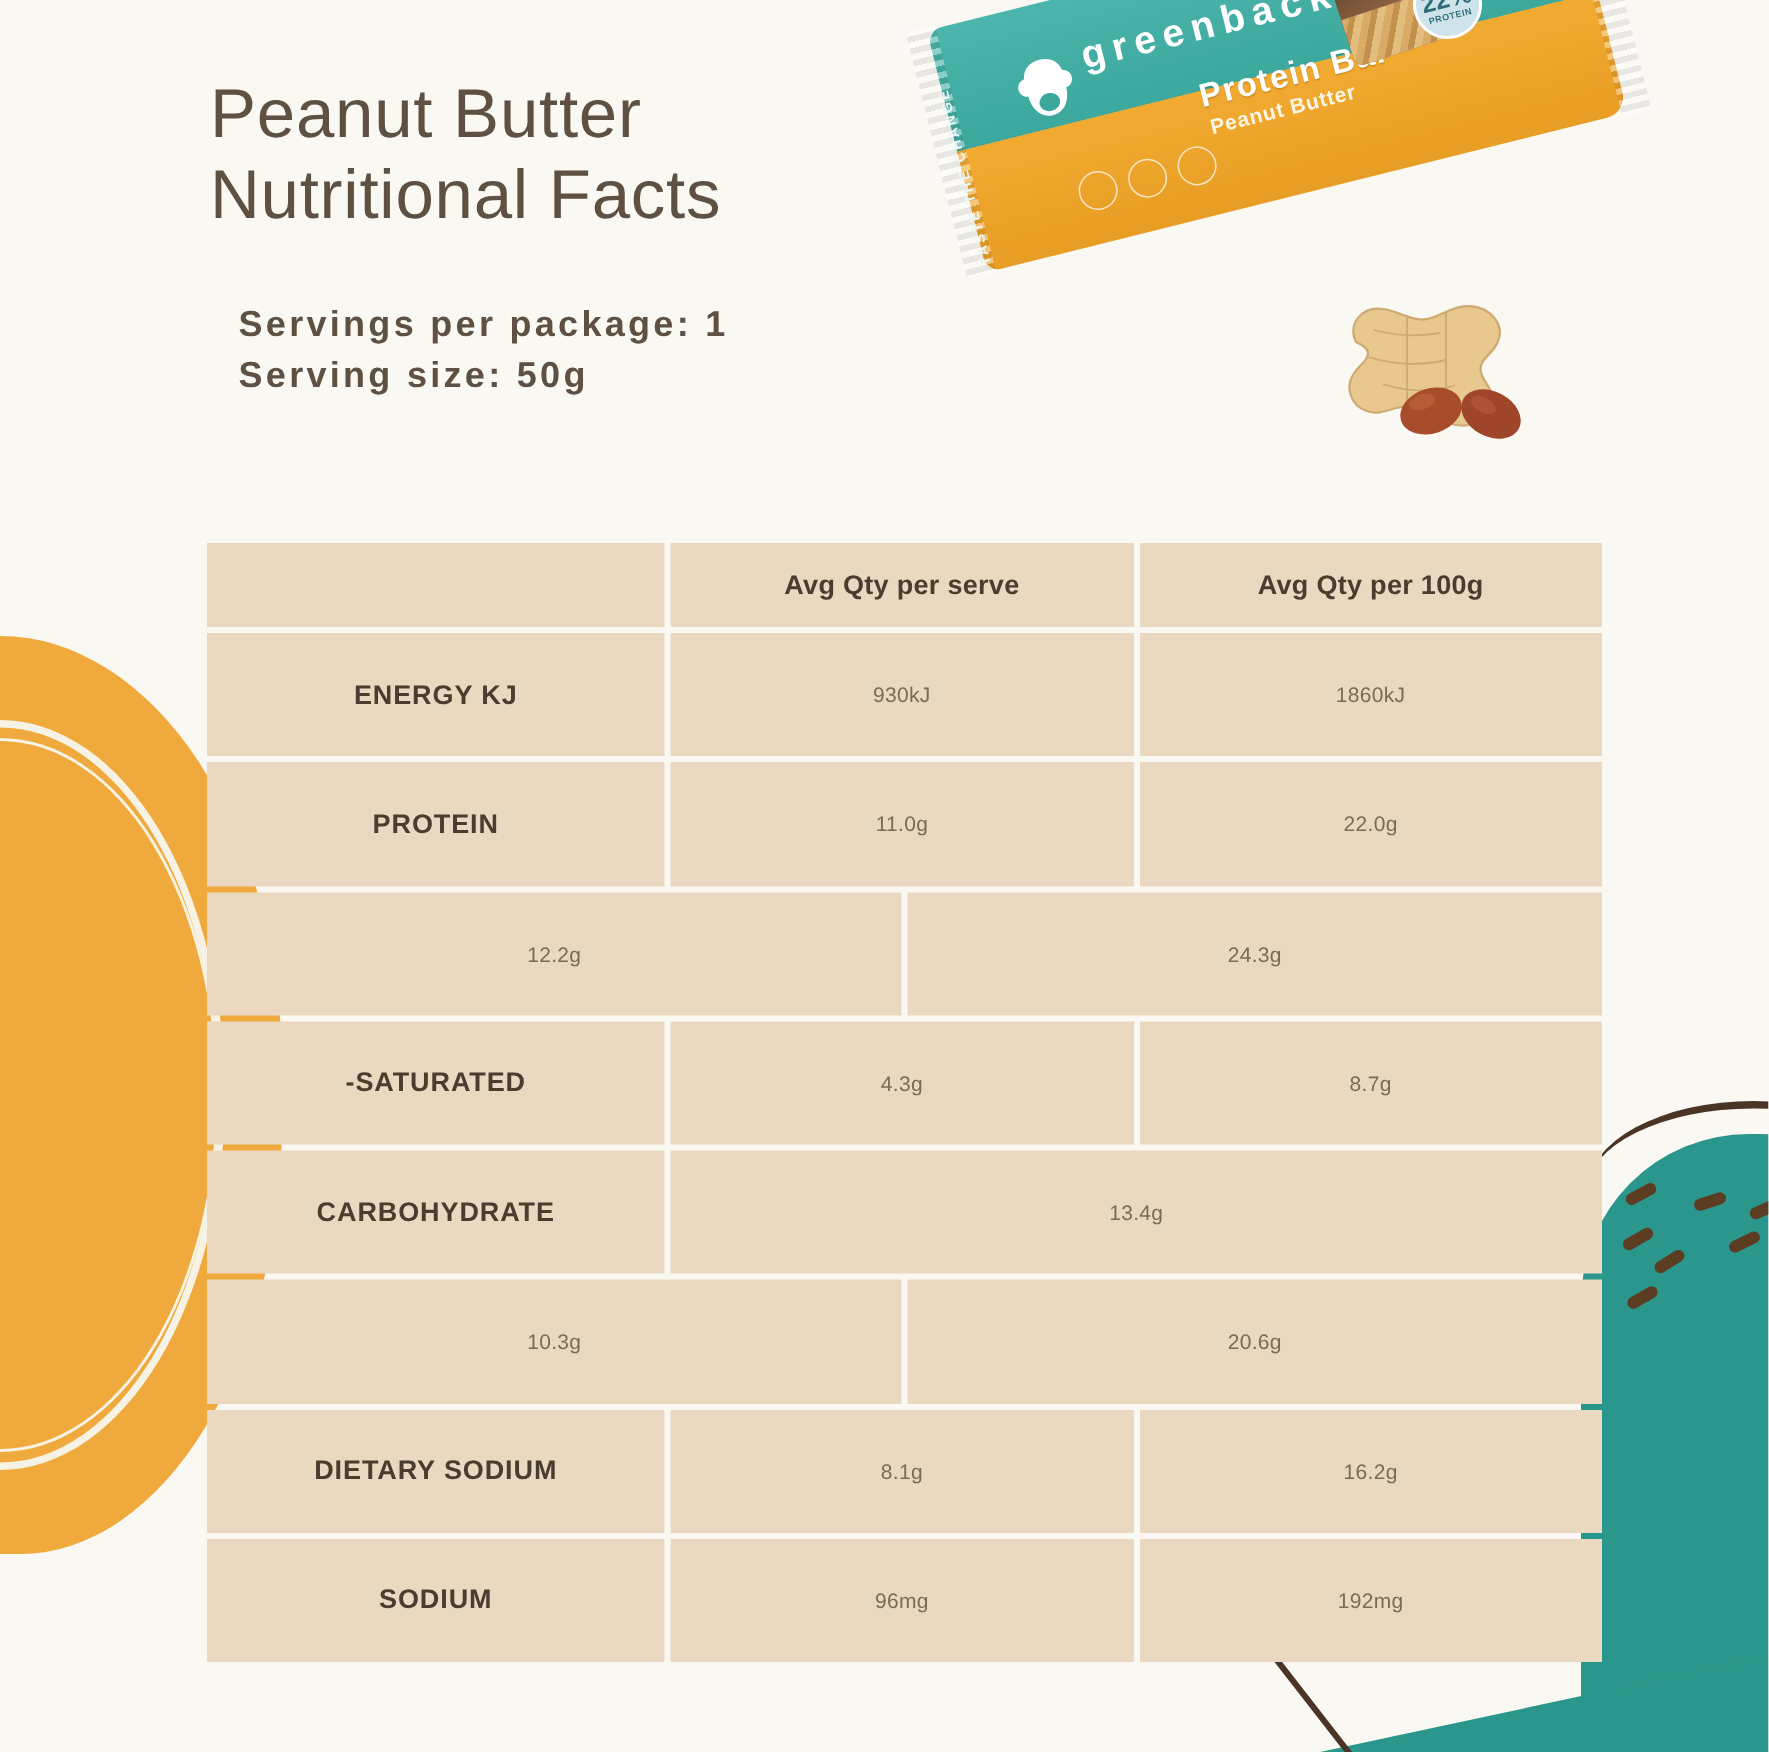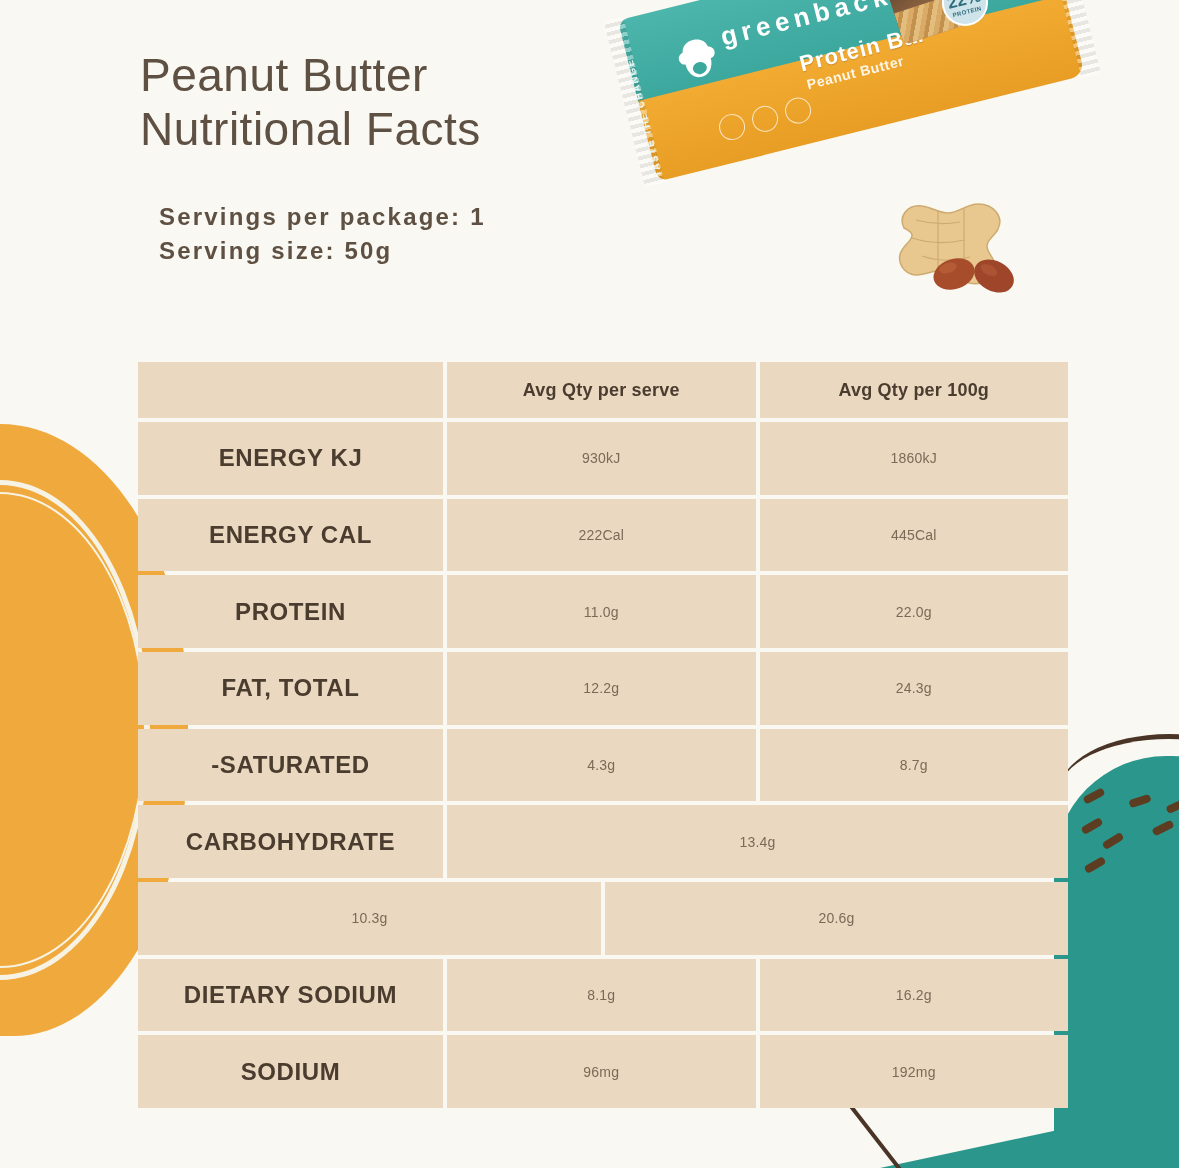--- a/index.html
+++ b/index.html
@@ -164,21 +164,21 @@
     row-gap:4px;
   }
   .trow { display:flex; column-gap:4px; flex:1 1 0; }
   .trow.head { flex:0 0 56px; }
   .tcell {
     background:#ead9c0;
     display:flex; align-items:center; justify-content:center;
     font-size:14px; color:#7b6a57;
     letter-spacing:.2px;
   }
-  .c-label { flex:0 0 305px; font-weight:bold; color:#4a3c2e; font-size:24px; letter-spacing:.6px; }
+  .c-label { flex:0 0 305px; font-weight:bold; color:#4a3c2e; font-size:18px; letter-spacing:.6px; }
   .c-val   { flex:1 1 0; }
   .trow.head .tcell { font-weight:bold; color:#4a3c2e; font-size:18px; }
   .trow.head .c-label { background:#ead9c0; }
 </style>
 </head>
 <body>
 
 <div id="stage">
 
   <div class="deco" id="blob-orange"></div>
@@ -257,31 +257,25 @@
       <div class="tcell c-val">Avg Qty per serve</div>
       <div class="tcell c-val">Avg Qty per 100g</div>
     </div>
 
     <div class="trow">
       <div class="tcell c-label">ENERGY KJ</div>
       <div class="tcell c-val">930kJ</div>
       <div class="tcell c-val">1860kJ</div>
     </div>
     <div class="trow">
-      <div class="tcell c-label">ENERGY CAL</div>
-      <div class="tcell c-val">222Cal</div>
-      <div class="tcell c-val">445Cal</div>
-    </div>
-    <div class="trow">
       <div class="tcell c-label">PROTEIN</div>
       <div class="tcell c-val">11.0g</div>
       <div class="tcell c-val">22.0g</div>
     </div>
     <div class="trow">
-      <div class="tcell c-label">FAT, TOTAL</div>
       <div class="tcell c-val">12.2g</div>
       <div class="tcell c-val">24.3g</div>
     </div>
     <div class="trow">
       <div class="tcell c-label">-SATURATED</div>
       <div class="tcell c-val">4.3g</div>
       <div class="tcell c-val">8.7g</div>
     </div>
     <div class="trow">
       <div class="tcell c-label">CARBOHYDRATE</div>

